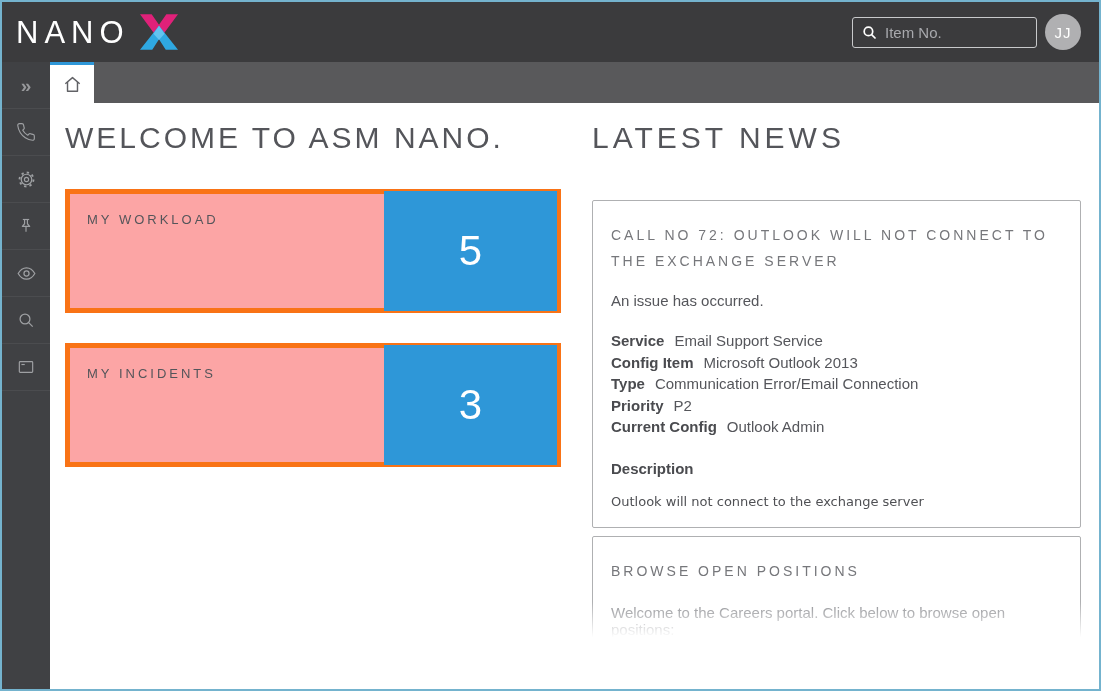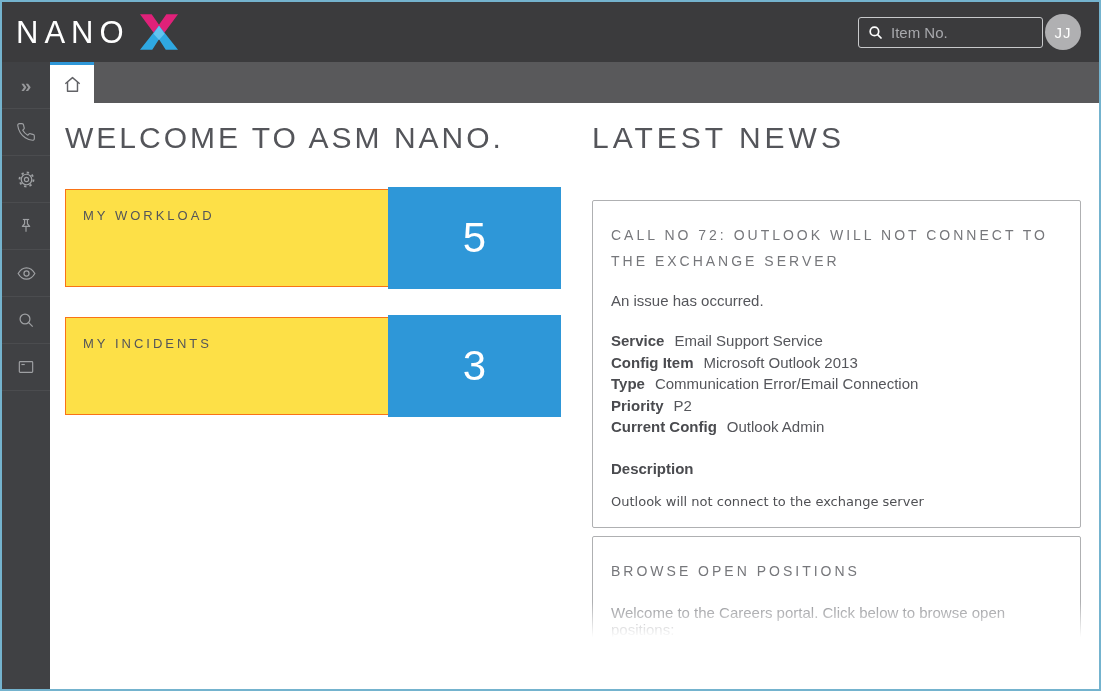--- a/index.html
+++ b/index.html
@@ -22,21 +22,21 @@
     padding: 0 18px 0 14px;
   }
   .logo { display: flex; align-items: center; gap: 10px; cursor: pointer; }
   .logo-text {
     color: #ffffff; font-size: 31px; font-weight: 200;
     letter-spacing: 6px; line-height: 1;
     font-family: "Liberation Sans", "DejaVu Sans", sans-serif;
   }
   .logo-x { display: block; }
 
-  .header-right { margin-left: auto; display: flex; align-items: center; gap: 2px; padding-left: 28px; }
+  .header-right { margin-left: auto; display: flex; align-items: center; gap: 8px; padding-left: 28px; }
   .searchbox {
     width: 185px; height: 31px;
     border: 1px solid #c8c9cb; border-radius: 3px;
     display: flex; align-items: center;
     padding: 0 8px; background: transparent;
   }
   .searchbox svg { flex: 0 0 auto; margin-right: 7px; }
   .searchbox input {
     background: transparent; border: none; outline: none;
     color: #e2e2e2; font-size: 15px; width: 100%;
@@ -91,23 +91,23 @@
   .big-heading {
     color: #54555a; font-size: 30px; font-weight: 300;
     letter-spacing: 3px; line-height: 34px;
   }
   .news-heading { letter-spacing: 4px; }
 
   
   .stat-cards { margin-top: 34px; }
   .stat-card {
     position: relative;
-    height: 98px;
-    border: 1px solid #f97316;
-    background: #fde047;
+    height: 124px;
+    border: 5px solid #f97316;
+    background: #fca5a5;
     margin-bottom: 30px;
     cursor: pointer;
   }
   .stat-label {
     position: absolute; top: 18px; left: 17px;
     color: #54555a; font-size: 13px; letter-spacing: 3px;
   }
   .stat-value {
     position: absolute; top: -3px; bottom: -3px; right: -1px;
     width: 173px;

